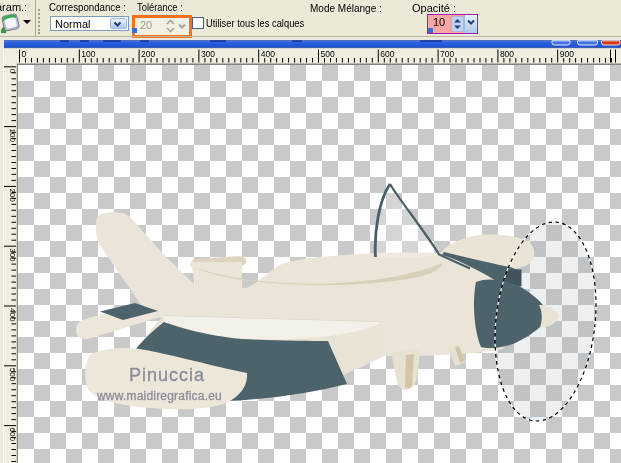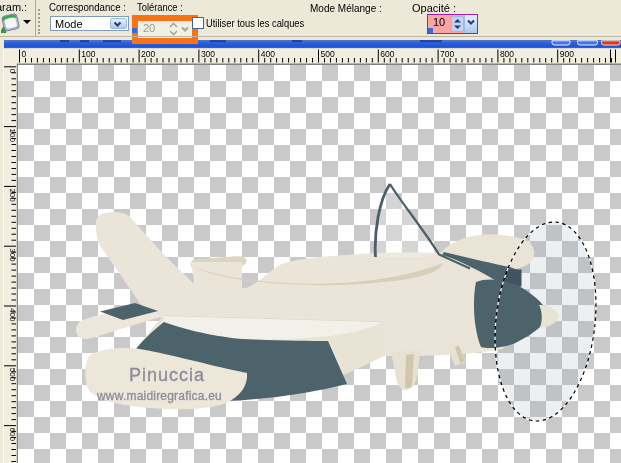--- a/index.html
+++ b/index.html
@@ -34,27 +34,27 @@
         <rect y="4" width="2" height="2"></rect>
       <rect y="8" width="2" height="2"></rect>
         <rect y="12" width="2" height="2"></rect>
       <rect y="16" width="2" height="2"></rect>
         <rect y="20" width="2" height="2"></rect>
       <rect y="23" width="2" height="2"></rect>
     </g>
   </svg>
   <span class="lbl" style="left:49px;top:1px;transform:scaleX(0.88);transform-origin:0 0">Correspondance&nbsp;:</span>
   <div class="combo" style="left:50px;top:16px;width:77px;height:13px">
-    <span class="txt">Mode</span>
+    <span class="txt">Normal</span>
     <div class="cbtn"><svg width="13" height="11" viewBox="0 0 13 11">
           <path d="M3.5,3.5 L6.5,6.5 L9.5,3.5" fill="none" stroke="#1b3f77" stroke-width="2"></path>
         </svg></div>
   </div>
   <span class="lbl" style="left:137px;top:1px;transform:scaleX(0.85);transform-origin:0 0">Tolérance&nbsp;:</span>
-  <div style="position:absolute;left:132px;top:15px;width:54px;height:17px;background:#f2f0e4;border:6px solid #f97316">
+  <div style="position:absolute;left:132px;top:15px;width:54px;height:17px;background:#f2f0e4;border:3px solid #f97316">
     <span style="position:absolute;left:5px;top:1px;color:#9d9b8b;font-size:11px">20</span>
     <svg style="position:absolute;right:13px;top:1px" width="11" height="14" viewBox="0 0 11 14">
       <path d="M2,5 L5.5,1.5 L9,5" fill="none" stroke="#a9a695" stroke-width="1.6"></path>
       <path d="M2,9 L5.5,12.5 L9,9" fill="none" stroke="#a9a695" stroke-width="1.6"></path>
     </svg>
     <svg style="position:absolute;right:1px;top:1px" width="12" height="14" viewBox="0 0 12 14">
       <path d="M3,5.5 L6,8.5 L9,5.5" fill="none" stroke="#a9a695" stroke-width="2"></path>
     </svg>
   </div>
   <div style="position:absolute;left:132px;top:28px;width:5px;height:5px;background:#3b6bd0"></div>

